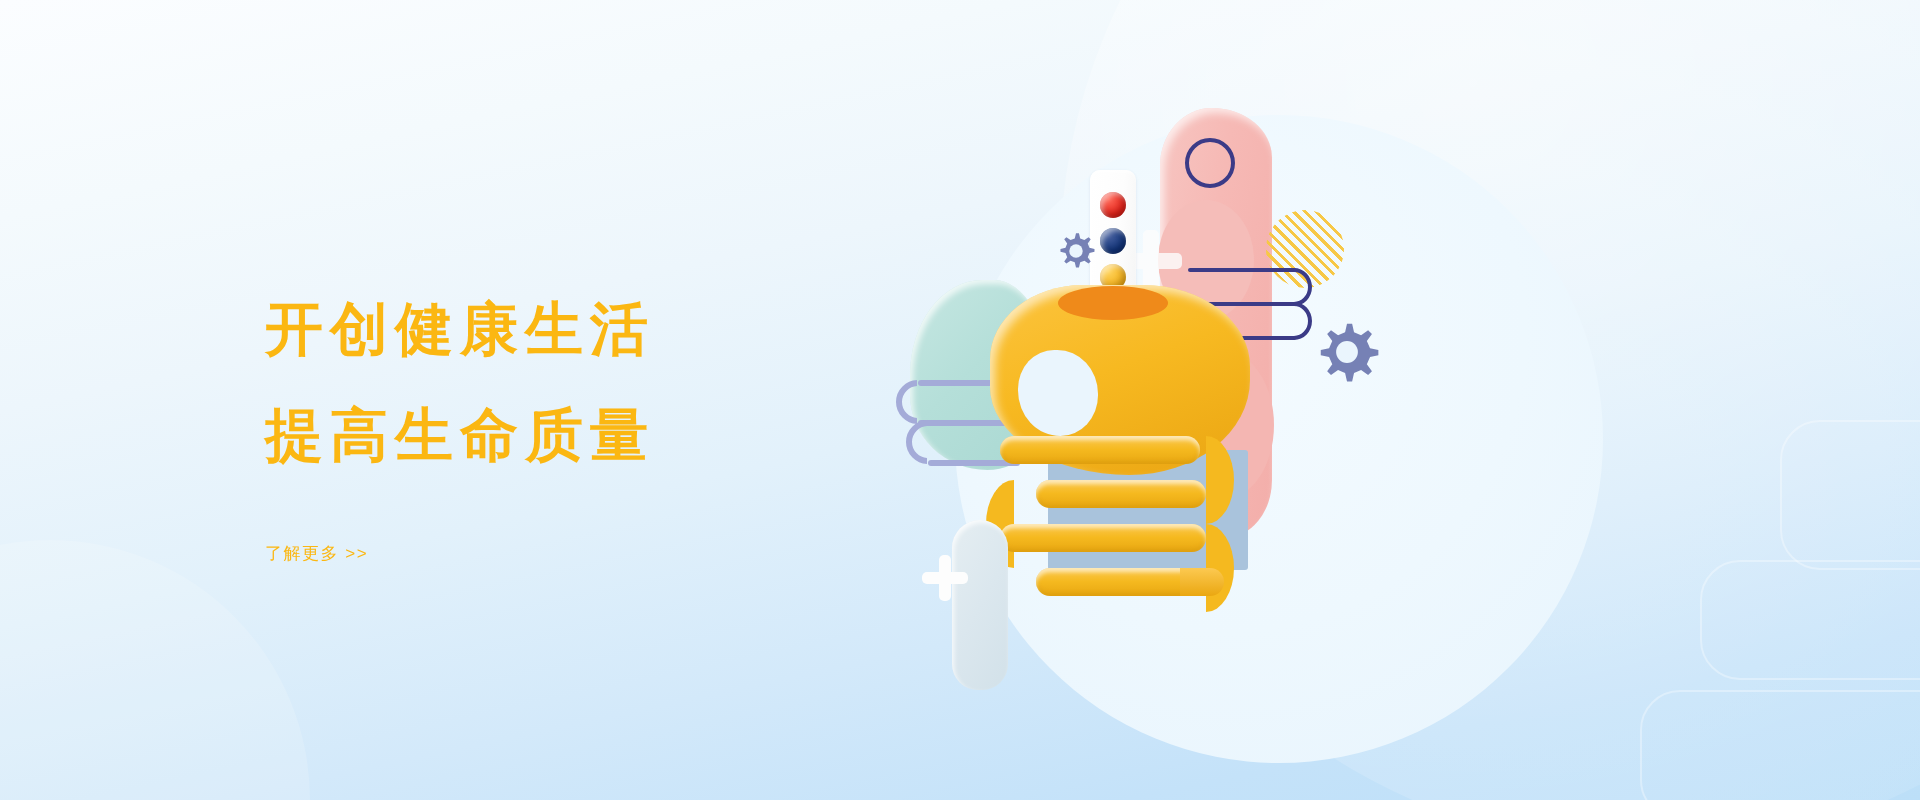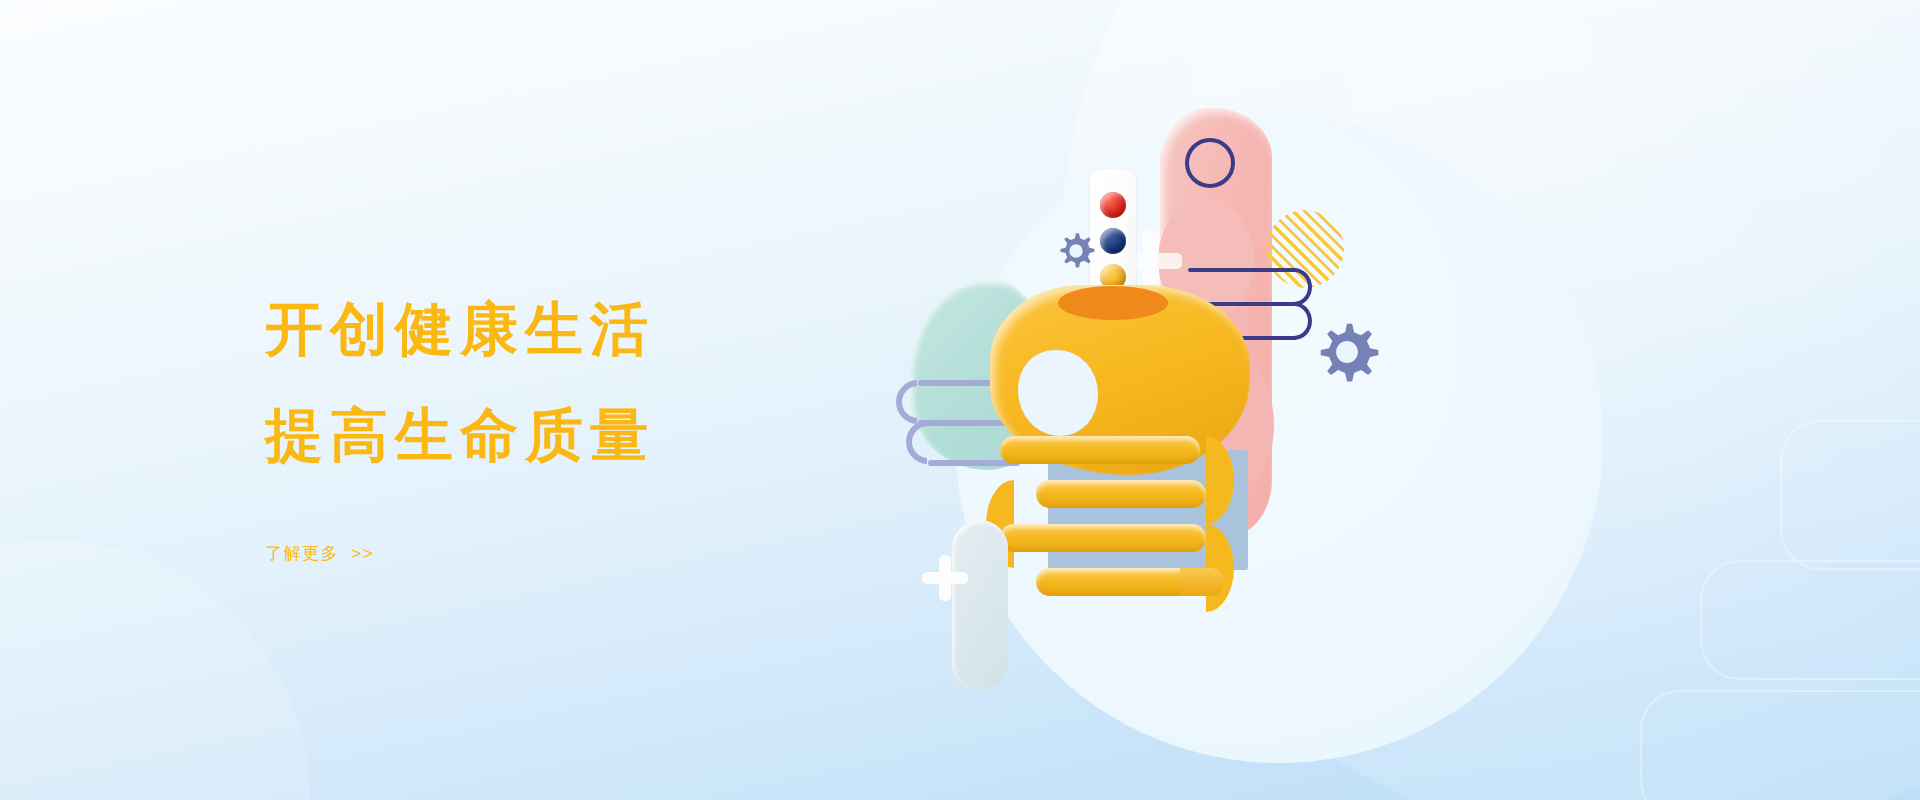--- a/index.html
+++ b/index.html
@@ -258,21 +258,20 @@
   }
   .headline.l2 { margin-top:48px; }
   .more-link {
     display:inline-block;
     margin-top:78px;
     color:#fbb712;
     font-size:17px;
     letter-spacing:1.5px;
     text-decoration:none;
     cursor:pointer;
-    font-family:Liberation Mono, monospace;
   }
 </style>
 </head>
 <body>
 
 <div class="banner">
 
   <div class="bg-decor">
     <div class="bg-bigcircle"></div>
     <div class="bg-softcircle-left"></div>

